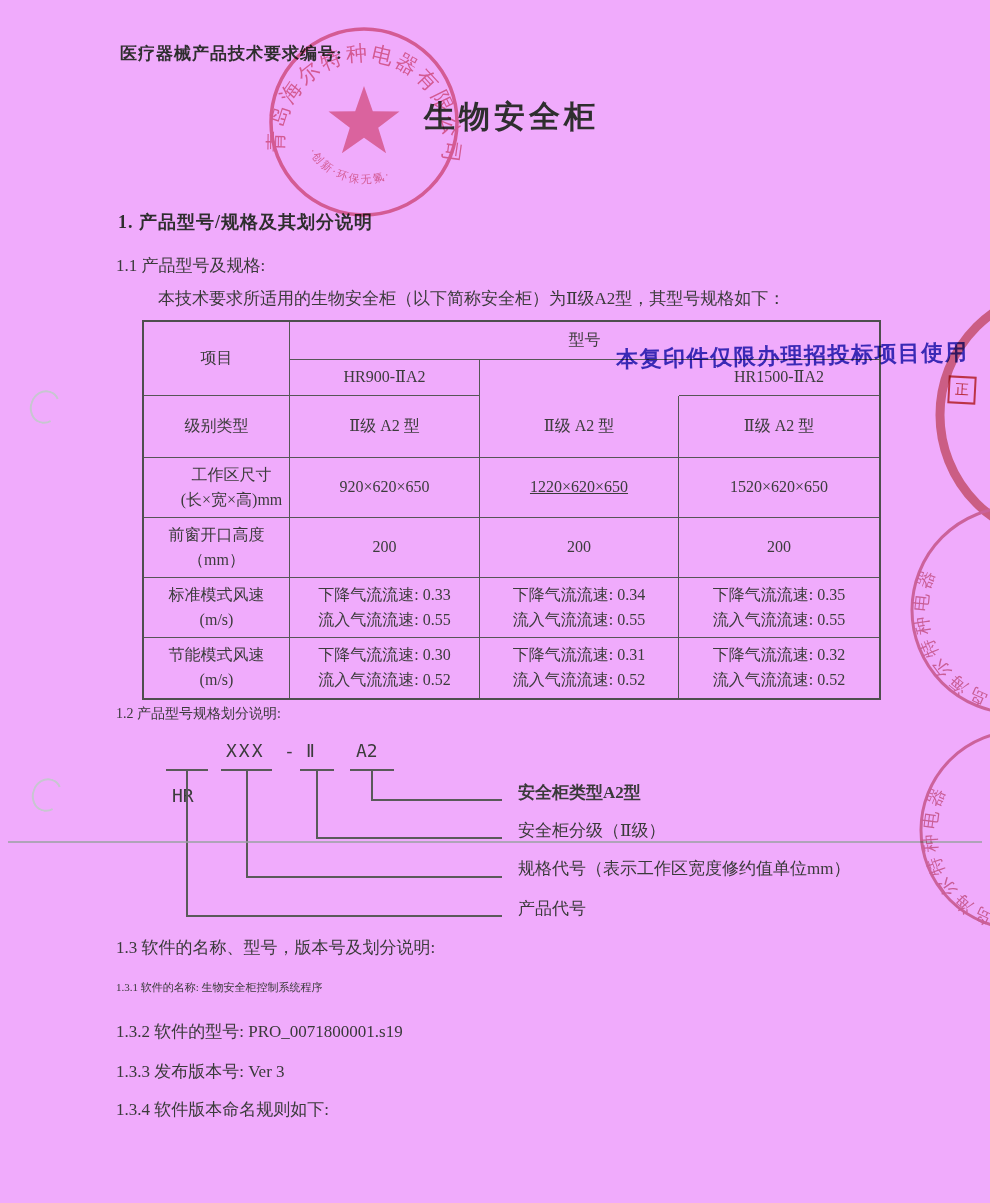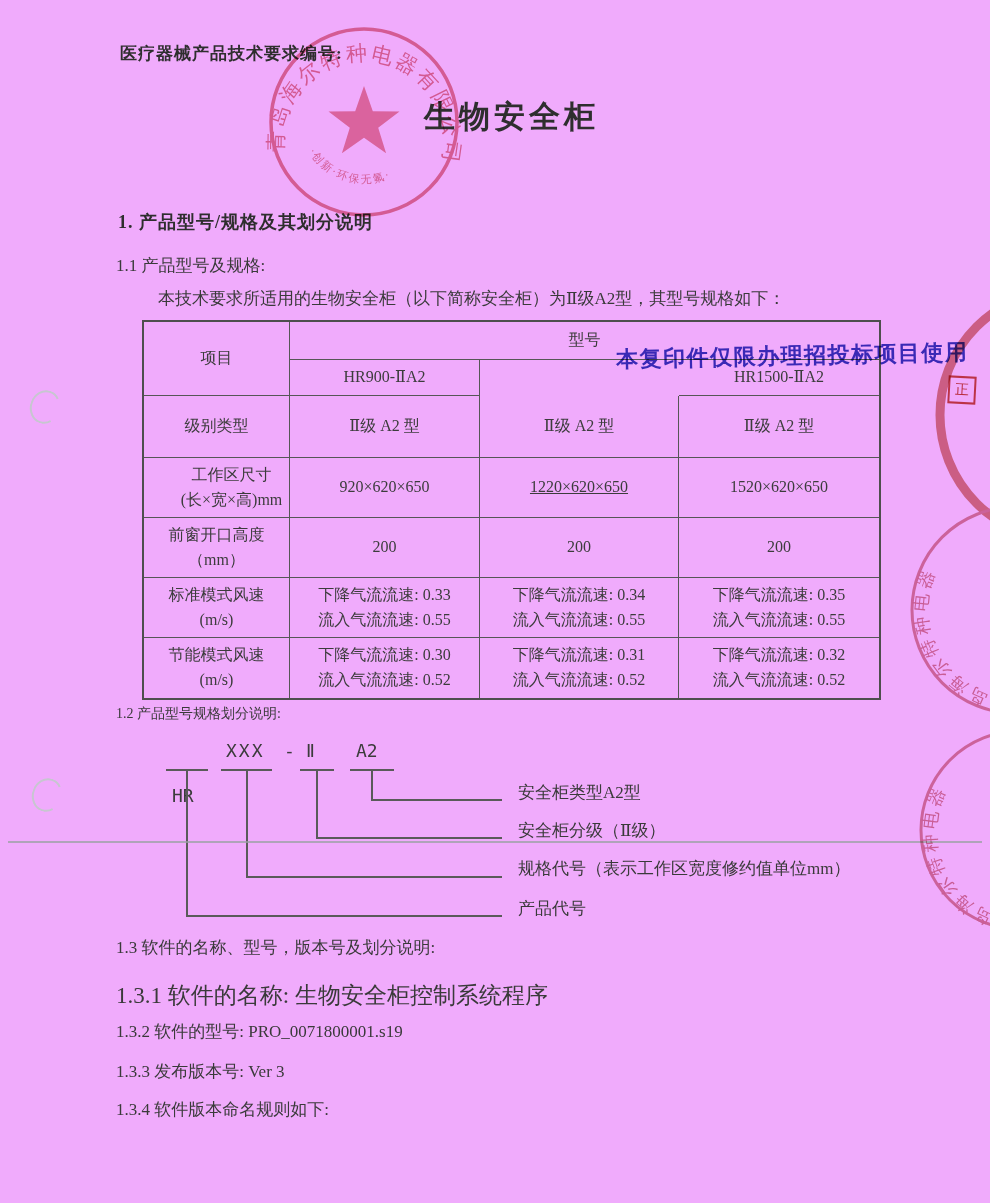--- a/index.html
+++ b/index.html
@@ -14,21 +14,21 @@
   .bold { font-weight:bold; color:#2e2e2e; }
 
   .header-label { left:120px; top:42px; font-size:17px; letter-spacing:1px; }
   .doc-title { left:424px; top:96px; font-size:31px; letter-spacing:4px; }
 
   .s1   { left:118px; top:210px; font-size:18px; letter-spacing:1px; }
   .s1-1 { left:116px; top:254px; font-size:17px; }
   .s1-intro { left:158px; top:287px; font-size:17px; }
   .s1-2 { left:116px; top:705px; font-size:14px; }
   .s1-3 { left:116px; top:936px; font-size:17px;text-align:center; }
-  .s1-3-1 { left:116px; top:980px; font-size:23px; }
+  .s1-3-1 { left:116px; top:980px; font-size:11px; }
   .s1-3-2 { left:116px; top:1020px; font-size:17px; }
   .s1-3-3 { left:116px; top:1060px; font-size:17px; }
   .s1-3-4 { left:116px; top:1098px; font-size:17px; }
 
   
   .spec-table {
     left:142px; top:320px;
     display:grid;
     grid-template-columns:146px 190px 199px 200px;
     grid-template-rows:38px 36px 62px 60px 60px 60px 60px;
@@ -144,21 +144,21 @@
   <div class="dline" style="left:371px; top:769px; width:2px; height:32px;"></div>
   <div class="dline" style="left:316px; top:769px; width:2px; height:70px;"></div>
   <div class="dline" style="left:246px; top:769px; width:2px; height:109px;"></div>
   <div class="dline" style="left:186px; top:769px; width:2px; height:148px;"></div>
 
   <div class="dline" style="left:371px; top:799px; width:131px; height:2px;"></div>
   <div class="dline" style="left:316px; top:837px; width:186px; height:2px;"></div>
   <div class="dline" style="left:246px; top:876px; width:256px; height:2px;"></div>
   <div class="dline" style="left:186px; top:915px; width:316px; height:2px;"></div>
 
-  <div class="dlabel" style="top:781px;">安全柜类型A2型</div>
+  <div class="dlabel" style="top:781px;font-weight:bold;">安全柜类型A2型</div>
   <div class="dlabel" style="top:819px;">安全柜分级（Ⅱ级）</div>
   <div class="dlabel" style="top:857px;">规格代号（表示工作区宽度修约值单位mm）</div>
   <div class="dlabel" style="top:897px;">产品代号</div>
 
   <div class="abs doc-text s1-3">1.3 软件的名称、型号，版本号及划分说明:</div>
   <div class="abs doc-text s1-3-1">1.3.1 软件的名称: 生物安全柜控制系统程序</div>
   <div class="abs doc-text s1-3-2">1.3.2 软件的型号: PRO_0071800001.s19</div>
   <div class="abs doc-text s1-3-3">1.3.3 发布版本号: Ver 3</div>
   <div class="abs doc-text s1-3-4">1.3.4 软件版本命名规则如下:</div>
 

